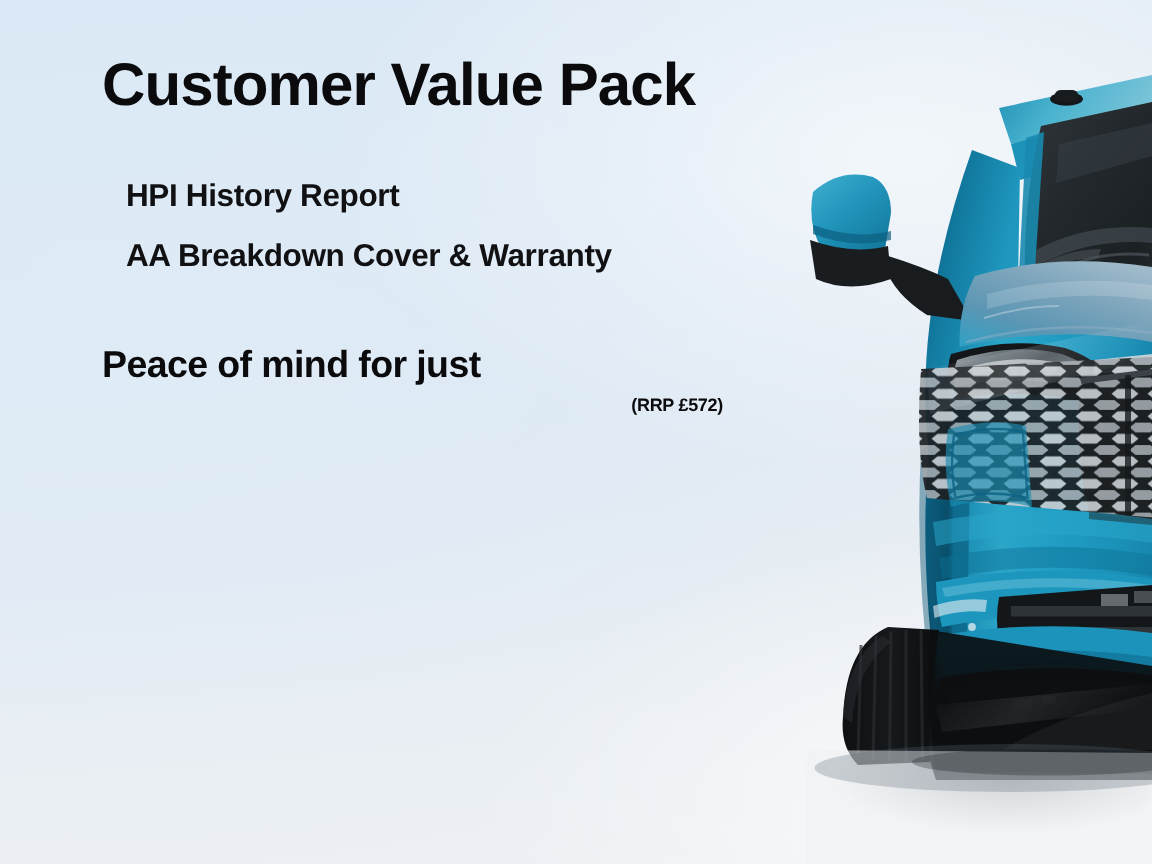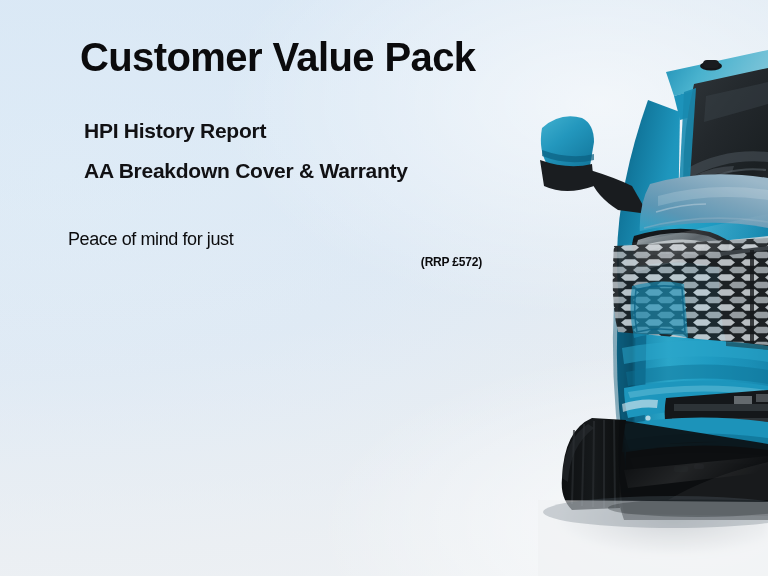--- a/index.html
+++ b/index.html
@@ -42,21 +42,21 @@
     top: 36px;
     width: 470px;
     z-index: 40;
   }
   #headline {
     font-size: 40px;
     font-weight: bold;
     color: #0b0b0d;
     letter-spacing: -0.6px;
     line-height: 1.05;
-    margin: 0 0 42px 12px;
+    margin: 0 0 42px 0;
     white-space: nowrap;
   }
   #benefit-list {
     list-style: none;
     margin: 16px;
     padding: 0;
   }
   #benefit-list li {
     font-size: 21px;
     font-weight: bold;
@@ -69,22 +69,22 @@
   #price-block {
     margin-top: 48px;
     position: relative;
   }
   #price-line {
     display: flex;
     align-items: baseline;
     white-space: nowrap;
   }
   #price-lead {
-    font-size: 18px;
-    font-weight: normal;
+    font-size: 25px;
+    font-weight: bold;
     color: #0b0b0d;
     letter-spacing: -0.4px;
   }
   #price-amount {
     font-size: 37px;
     font-weight: bold;
     color: #0b0b0d;
     letter-spacing: -1.0px;
     margin-left: 7px;
   }

